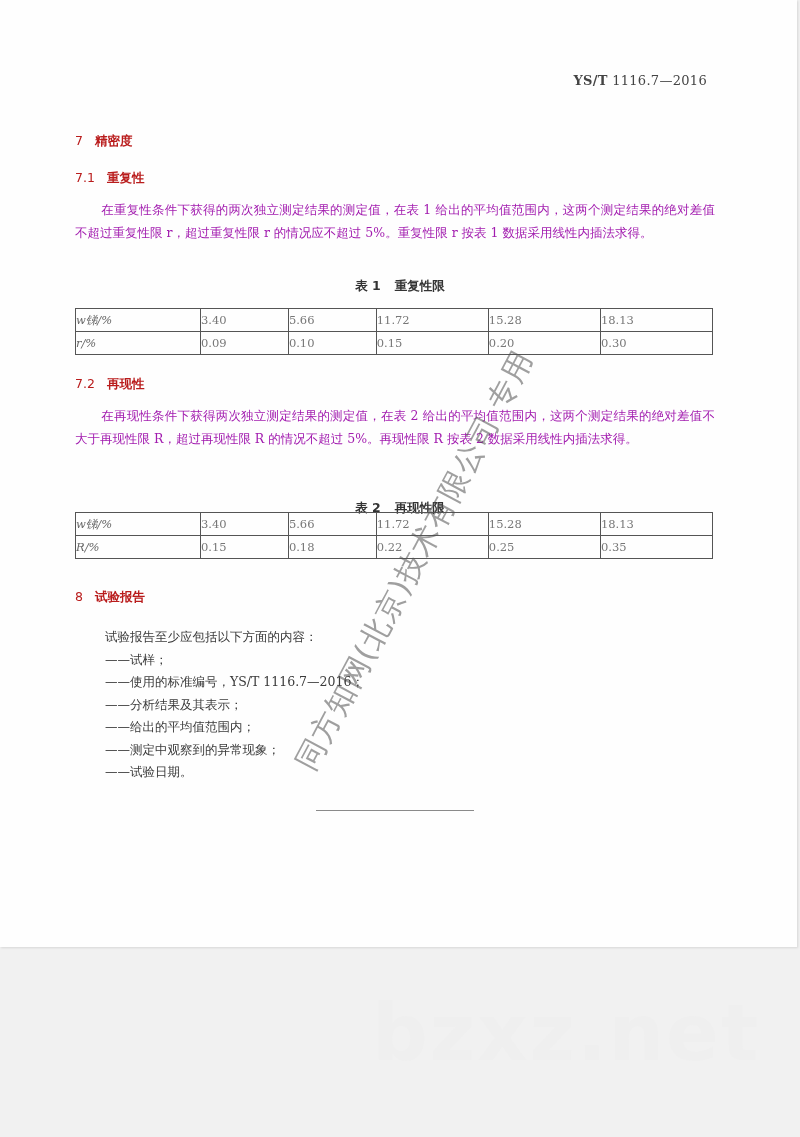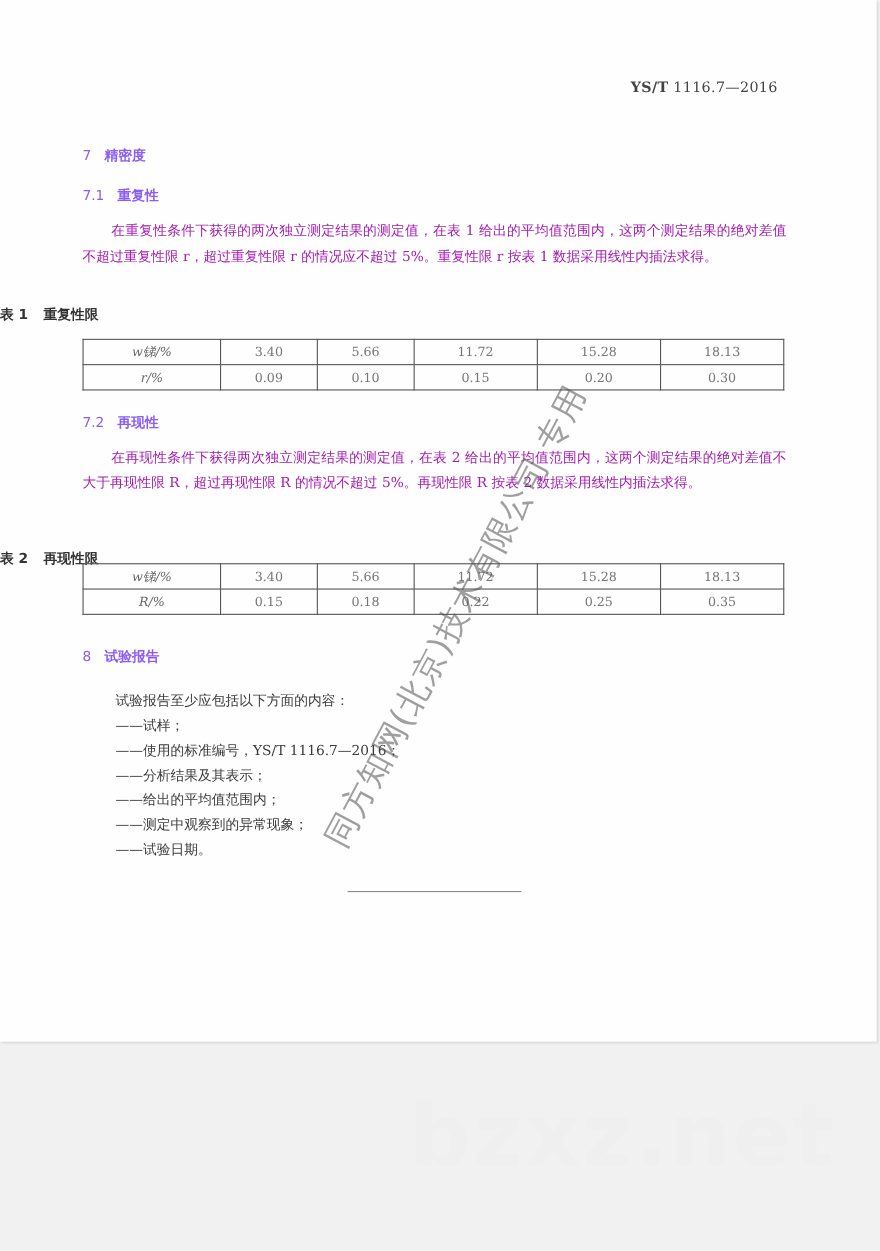--- a/index.html
+++ b/index.html
@@ -2,28 +2,28 @@
 <html><head>
 <meta charset="utf-8">
 <style>
   html, body { margin:0; padding:0; }
   body { width:800px; height:1137px; background:#f1f1f1; position:relative; overflow:hidden;
          font-family:"DejaVu Serif","Liberation Serif",serif; color:#3a3a3a; }
   .page { position:absolute; left:0; top:0; width:797px; height:947px; background:#fefefe;
           box-shadow:1px 1px 2px #d6d6d6; }
   .std-no { position:absolute; top:73px; right:90px; font-size:13px; color:#444; letter-spacing:0.3px; }
   .std-no b { font-weight:bold; }
-  .h { position:absolute; font-family:"DejaVu Sans","Liberation Sans",sans-serif; font-weight:bold; font-size:12.5px; color:#8b5cf6; }
+  .h { position:absolute; font-family:"DejaVu Sans","Liberation Sans",sans-serif; font-weight:bold; font-size:12.5px; color:#b91c1c; }
   .h .num { font-weight:normal; margin-right:12px; }
   .p { position:absolute; left:75px; width:640px; font-size:12.5px; line-height:23px; color:#a21caf; text-align:justify; }
   .p .indent { display:inline-block; width:26px; }
-  .cap { position:absolute; left:0; width:800px; font-family:"DejaVu Sans","Liberation Sans",sans-serif; font-weight:bold; font-size:12.5px; color:#333; }
+  .cap { position:absolute; left:0; width:800px; text-align:center; font-family:"DejaVu Sans","Liberation Sans",sans-serif; font-weight:bold; font-size:12.5px; color:#333; }
   .cap .num { margin-right:14px; }
   table.t { position:absolute; left:75px; width:638px; border-collapse:collapse; font-size:11.5px; color:#777; }
-  table.t td { border:1.2px solid #555; height:22px; text-align:center; padding:0; }
+  table.t td { border:1.2px solid #555; height:22px; padding:0; }
   table.t td.first { width:124px; font-style:italic; color:#666; }
   .list { position:absolute; left:105px; font-size:12.5px; line-height:22.5px; color:#3a3a3a; }
   .list div { white-space:nowrap; }
   .rule { position:absolute; left:316px; top:810px; width:158px; height:1px; background:#8a8a8a; }
   .wm { position:absolute; left:180px; top:540px; font-family:"DejaVu Sans","Liberation Sans",sans-serif; font-size:30px;
         color:rgba(80,80,80,0.55); transform:rotate(-62deg); transform-origin:center; white-space:nowrap; letter-spacing:1px; }
   .wm2 { position:absolute; left:372px; top:988px; font-family:"DejaVu Sans","Liberation Sans",sans-serif; font-weight:bold;
          font-size:78px; color:#efefef; letter-spacing:2px; }
 </style>
 </head>

